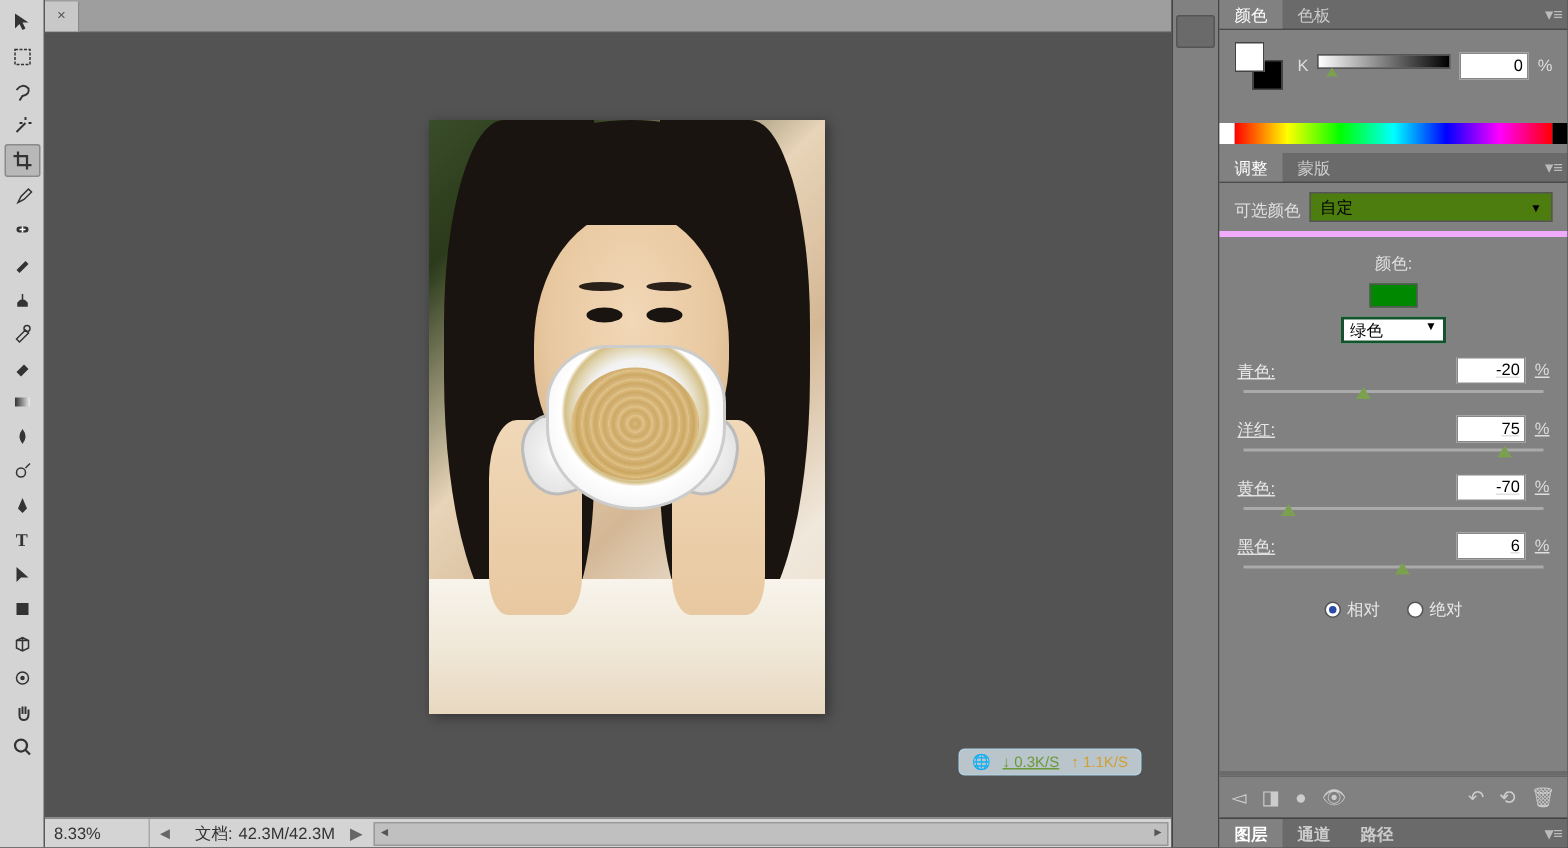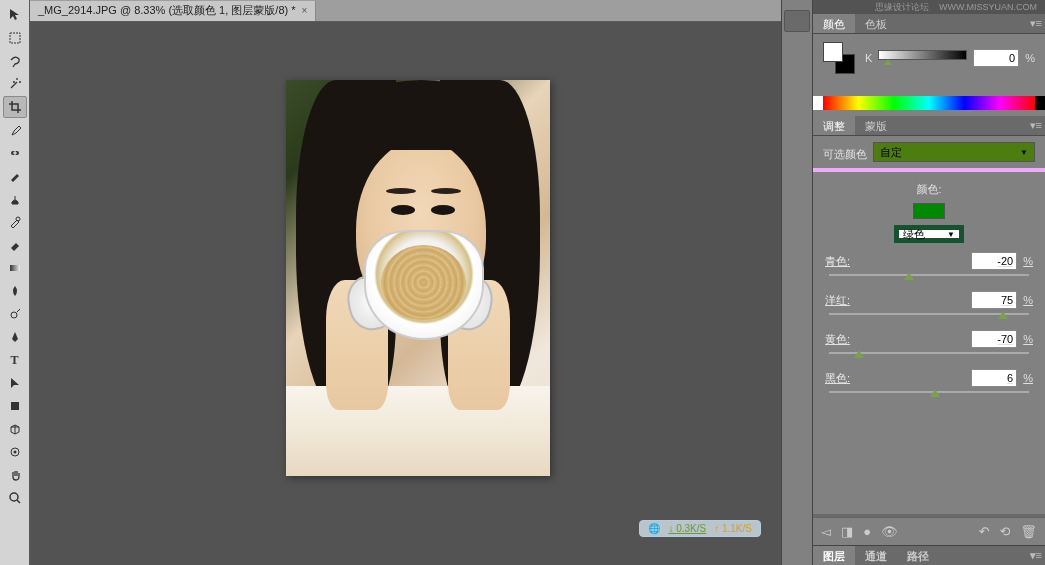--- a/index.html
+++ b/index.html
@@ -70,21 +70,21 @@
 .spectrum { height:14px; margin-top:22px; background: linear-gradient(to right,#ff0000,#ffff00,#00ff00,#00ffff,#0000ff,#ff00ff,#ff0000); position:relative;}
 .spectrum::before{content:"";position:absolute;left:-10px;width:10px;height:14px;background:#fff;}
 .spectrum::after{content:"";position:absolute;right:-10px;width:10px;height:14px;background:#000;}
 
 .adjust-panel { background:#818181; flex:1; display:flex; flex-direction:column; }
 .adj-header { padding: 6px 10px; display:flex; align-items:flex-end; gap:6px; border-bottom:4px solid #f0abfc;}
 .adj-select { flex:1; height:20px; background:#4d7c0f; border:1px solid #555; display:flex; align-items:center; padding:0 6px; color:#000; justify-content:space-between;}
 .adj-select .arrow{font-size:8px;}
 .color-target { padding: 10px 10px 4px; display:flex; align-items:center; gap:6px;flex-direction:column;}
 .swatch { width:32px; height:16px; background:#008800; border:1px solid #555;}
-.target-select { width:70px; height:18px; background:#fff; border:5px solid #14532d; display:flex; align-items:center; justify-content:space-between; padding:0 4px; color:#000;}
+.target-select { width:70px; height:18px; background:#fff; border:2px solid #14532d; display:flex; justify-content:space-between; padding:0 4px; color:#000;}
 
 .slider-row { padding: 5px 12px 2px; text-decoration: underline; }
 .slider-line { display:flex; align-items:center; gap:6px; margin-bottom:3px;}
 .slider-label { width:30px; color:#e8e8e8;}
 .slider-spacer { flex:1; }
 .slider-track { height:2px; background:#aaa; position:relative; margin: 4px 4px 8px;}
 .slider-thumb { position:absolute; top:-2px; width:0;height:0;border-left:5px solid transparent;border-right:5px solid transparent;border-bottom:8px solid #7aa050; transform:translateX(-5px);}
 
 .method-row { padding:10px 0 14px; display:flex; justify-content:center; gap:18px; color:#e8e8e8;}
 .radio { display:flex; align-items:center; gap:4px;}
@@ -219,21 +219,20 @@
       <svg width="14" height="14">
         <circle cx="6" cy="6" r="4" fill="none" stroke="#333" stroke-width="1.5"></circle>
         <path d="M9 9 L12 12" stroke="#333" stroke-width="1.5"></path>
       </svg>
     </div>
 </div>
 
 <div class="main">
   <div class="tabbar">
     <div class="doc-tab">
-      <span>_MG_2914.JPG @ 8.33% (选取颜色 1, 图层蒙版/8) *</span>
       <span class="close">×</span>
     </div>
   </div>
   <div class="canvas-wrap">
     <div class="canvas-img">
       <div class="hair-l"></div>
         <div class="hair-r"></div>
       <div class="body-cloth"></div>
       <div class="face"></div>
         <div class="hair-top"></div>
@@ -247,31 +246,39 @@
         <div class="filter r"></div>
       <div class="mask"></div>
         <div class="mask-tex"></div>
     </div>
     <div class="net-badge">
       <span>🌐</span>
       <span class="dn">↓ <span>0.3K/S</span></span>
       <span class="up">↑ <span>1.1K/S</span></span>
     </div>
   </div>
+  <div class="statusbar">
+    <div class="zoom-box">
+        <span>8.33%</span>
+      </div>
+    <div style="width:20px;text-align:center;color:#666;">◄</div>
+    <div class="doc-info">
+      <span>文档:</span>
+        <span>42.3M/42.3M</span>
+    </div>
+    <div style="width:14px;color:#666;">▶</div>
+    <div class="scroll-h"></div>
+  </div>
 </div>
 
 <div class="mini-strip">
   <div class="mini-btn"></div>
 </div>
 
 <div class="panels">
-  <div class="watermark">
-    <span>思缘设计论坛</span>
-      <span>WWW.MISSYUAN.COM</span>
-  </div>
 
   <div class="panel-tabs">
     <div class="ptab active">颜色</div>
     <div class="ptab">色板</div>
     <div class="ptab-menu">▾≡</div>
   </div>
   <div class="color-panel">
     <div class="color-row">
       <div class="fgbg">
           <div class="bg"></div>
@@ -351,20 +358,30 @@
             <span class="slider-spacer"></span>
             <input class="num-input" value="6" style="">
             <span class="pct">%</span>
           </div>
           <div class="slider-track">
             <div class="slider-thumb" style="left:53%"></div>
           </div>
         </div>
       </div>
 
+    <div class="method-row">
+      <label class="radio checked">
+          <span class="dot"></span>
+          <span>相对</span>
+        </label>
+      <label class="radio">
+          <span class="dot"></span>
+          <span>绝对</span>
+        </label>
+    </div>
 
     <div style="flex:1"></div>
     <div class="adj-sep"></div>
     <div class="adj-footer">
       <span>◅</span>
       <span>◨</span>
       <span>●</span>
       <span>👁</span>
       <span class="spacer"></span>
       <span>↶</span>

